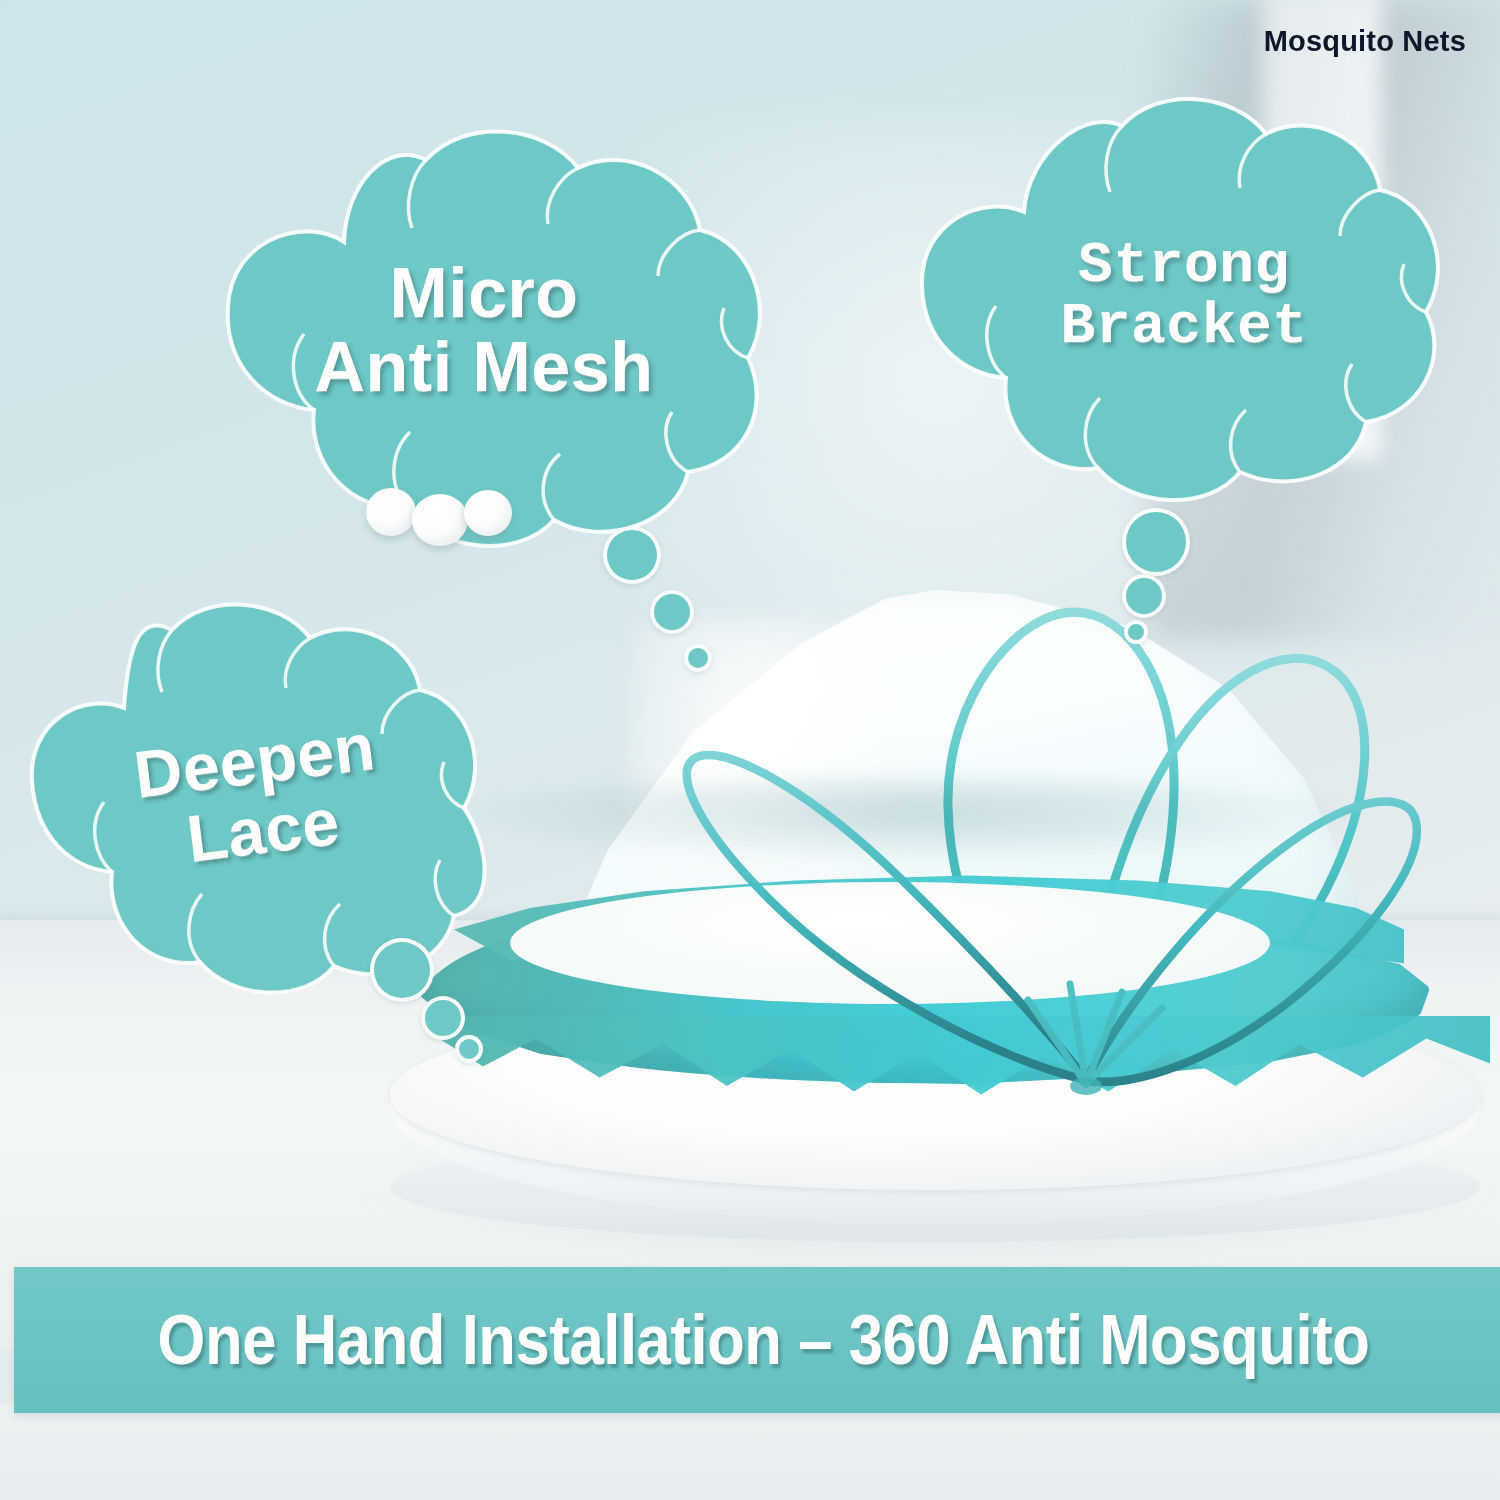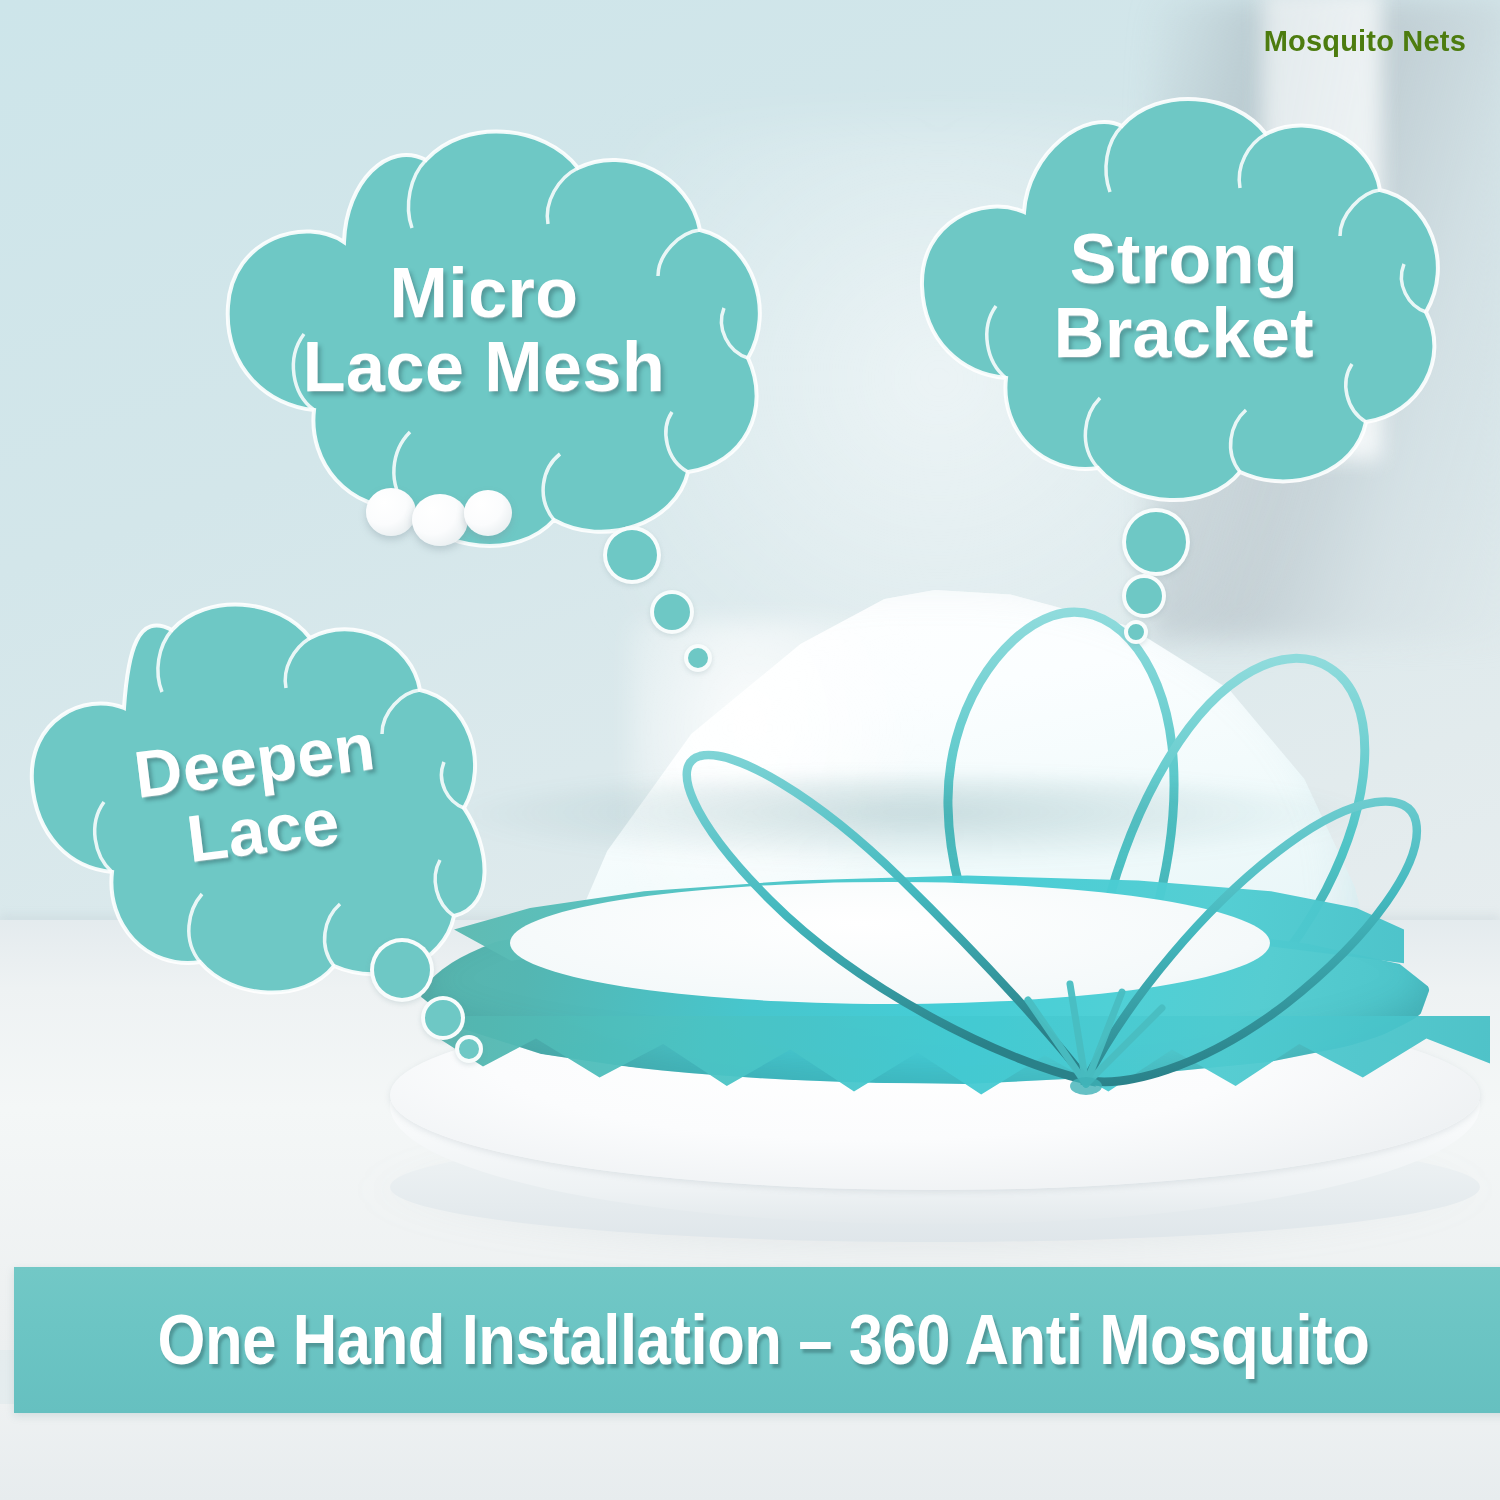--- a/index.html
+++ b/index.html
@@ -82,38 +82,38 @@
   .cloud svg{display:block;overflow:visible;}
   .cloud-text{position:absolute;left:0;top:0;width:100%;height:100%;
     display:flex;flex-direction:column;align-items:center;justify-content:center;
     color:#ffffff;font-weight:700;line-height:1.06;text-align:center;
     text-shadow:3px 4px 4px rgba(40,80,85,.38), 0 1px 0 rgba(255,255,255,.5);
     pointer-events:none;}
 
   #cloud-micro{left:196px;top:120px;width:576px;height:420px;}
   #cloud-micro .cloud-text{font-size:70px;letter-spacing:.5px;padding-bottom:18px;}
   #cloud-strong{left:904px;top:96px;width:560px;height:400px;}
-  #cloud-strong .cloud-text{font-size:70px;letter-spacing:.5px;padding-bottom:10px;}
+  #cloud-strong .cloud-text{font-size:58px;letter-spacing:.5px;padding-bottom:10px;font-family:Liberation Mono, monospace;}
   #cloud-deepen{left:20px;top:596px;width:480px;height:400px;}
   #cloud-deepen .cloud-text{font-size:66px;letter-spacing:.5px;transform:rotate(-7deg);padding-bottom:16px;}
 
   .puff{position:absolute;border-radius:50%;
     background:radial-gradient(circle at 36% 30%,#ffffff 0%,#fbfcfd 48%,#e6ecee 86%,#d6dee1 100%);
     box-shadow:0 4px 7px rgba(130,150,158,.35);}
 
   .dot{position:absolute;border-radius:50%;background:#6ec8c5;
     border:4px solid rgba(255,255,255,.95);box-sizing:border-box;
     box-shadow:0 2px 5px rgba(120,150,155,.22);}
 
   
   #logo{position:absolute;right:34px;top:22px;text-align:right;line-height:1;}
   .logo-main{font-weight:700;color:#1d3f76;font-size:38px;letter-spacing:.5px;white-space:nowrap;}
   .logo-main .cap{font-size:46px;}
   .logo-main .reg{font-size:19px;vertical-align:super;color:#2f6fb0;font-weight:700;}
-  .logo-sub{font-weight:700;color:#4d7c0f;font-size:29px;letter-spacing:.2px;margin-top:5px;white-space:nowrap;}
+  .logo-sub{font-weight:700;color:#0f172a;font-size:29px;letter-spacing:.2px;margin-top:5px;white-space:nowrap;}
 
   
   #banner{position:absolute;left:0;top:1267px;width:1500px;height:146px;
     background:linear-gradient(180deg,#72c8c6 0%,#6cc5c4 40%,#66c0c0 100%);
     display:flex;align-items:center;justify-content:center;
     box-shadow:0 3px 8px rgba(120,150,155,.22);margin-left:14px;}
   #banner .banner-text{color:#ffffff;font-weight:700;font-size:70px;white-space:nowrap;
     transform:scaleX(.88);transform-origin:center;letter-spacing:-.5px;
     text-shadow:3px 4px 3px rgba(40,85,88,.40);}
 </style>
@@ -216,21 +216,21 @@
           <path d="M492,352 C470,340 464,310 476,292"></path>
           <path d="M552,238 C532,232 520,208 528,188"></path>
           <path d="M504,110 C484,112 462,134 462,156"></path>
           <path d="M382,48 C362,58 348,82 352,104"></path>
           <path d="M230,40 C214,56 208,86 216,108"></path>
         </g>
       </g>
     </svg>
     <div class="cloud-text">
       <span>Micro</span>
-      <span>Lace Mesh</span>
+      <span>Anti Mesh</span>
     </div>
   </div>
 
   <div class="puff" style="left:366px;top:488px;width:50px;height:48px;"></div>
   <div class="puff" style="left:412px;top:494px;width:56px;height:52px;"></div>
   <div class="puff" style="left:464px;top:490px;width:48px;height:46px;"></div>
 
   <div class="cloud" id="cloud-strong">
     <svg viewBox="0 0 560 400" width="560" height="400">
       <g>

